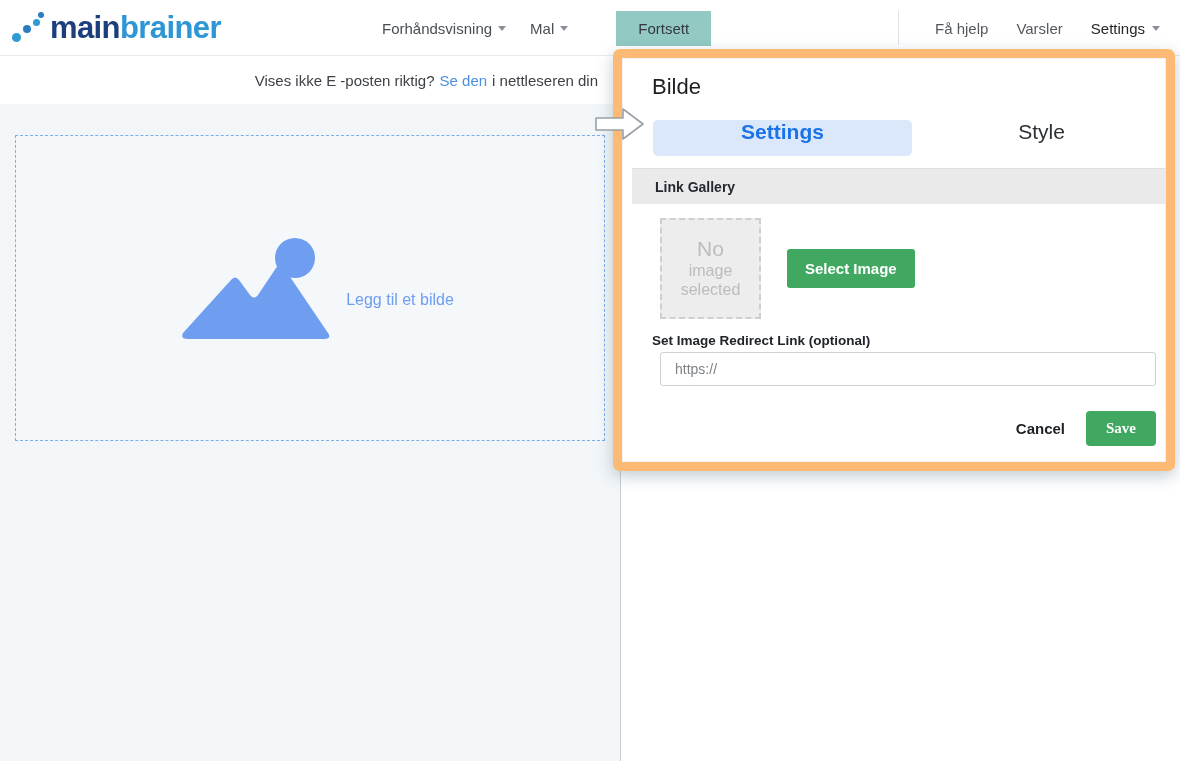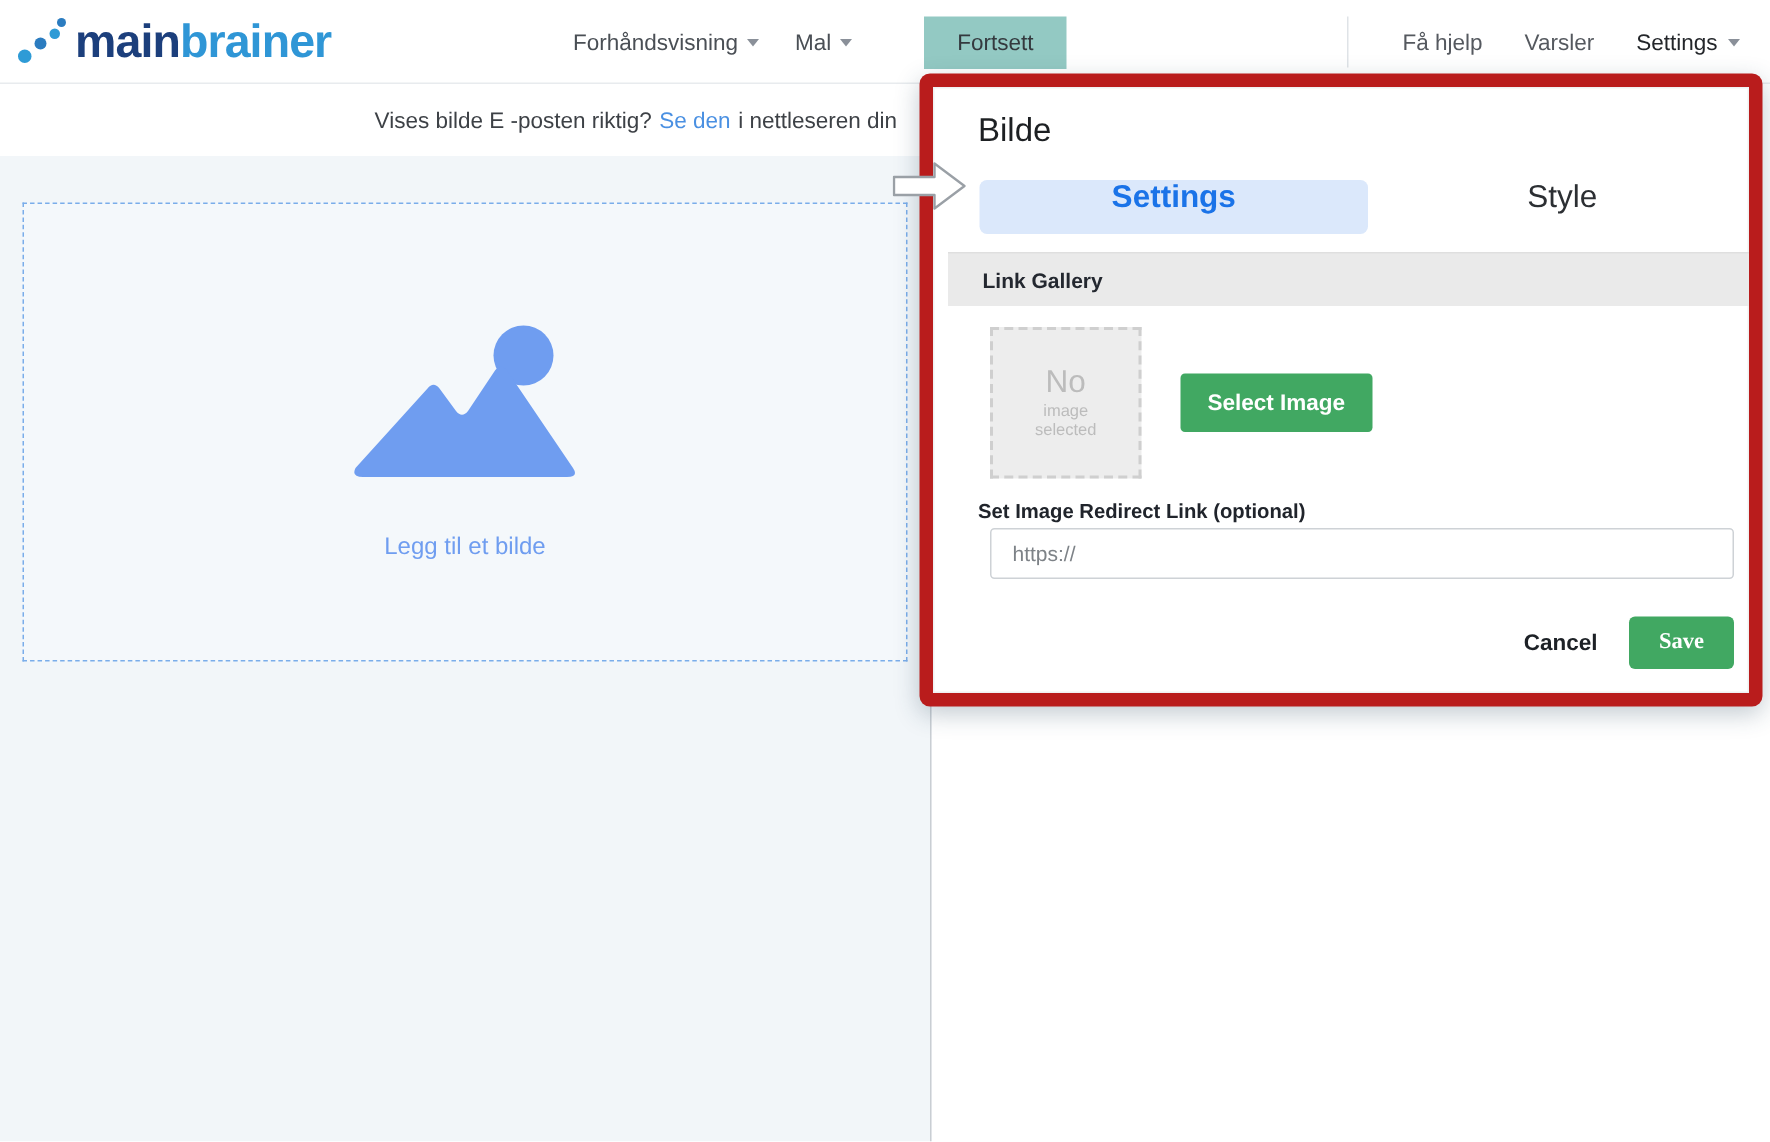--- a/index.html
+++ b/index.html
@@ -96,41 +96,41 @@
     padding-right: 22px;
     font-size: 15px; color: #3d4146;
   }
   .email-hdr a { color: #4a90e2; text-decoration: none; cursor: pointer; }
 
   .img-block {
     position: absolute; left: 15px; top: 79px;
     width: 590px; height: 306px;
     border: 1px dashed #7aadea;
     background: #f4f8fb;
-    display: flex; flex-direction: column;
+    display: flex; flex-direction: row;
     align-items: center; justify-content: center;
   }
   .img-icon { position: relative; width: 180px; height: 130px; }
   .img-icon svg { display: block; }
   .img-add-label {
     margin-top: 24px;
     font-size: 16px; color: #6f9df0; cursor: pointer;
   }
 
   
   .rightpane {
     position: absolute; left: 622px; top: 56px;
     width: 558px; height: 705px; background: #ffffff;
   }
 
   
   .panel-wrap {
     position: absolute; left: 613px; top: 49px;
     width: 562px; height: 422px;
-    background: #b91c1c;
+    background: #fdba74;
     border-radius: 7px;
     box-shadow: 0 5px 16px rgba(40,70,90,0.28);
     z-index: 20;
   }
   .panel {
     position: absolute; left: 9px; top: 9px;
     width: 544px; height: 404px;
     background: #ffffff;
     box-shadow: inset 0 0 0 1px #f0f1f2;
   }
@@ -169,21 +169,21 @@
   }
   .no-image {
     width: 101px; height: 101px;
     background: #ededed;
     border: 2px dashed #cfcfcf;
     display: flex; flex-direction: column;
     align-items: center; justify-content: center;
     color: #bcbcbc; line-height: 1.18;
   }
   .no-image .big { font-size: 21px; }
-  .no-image .small { font-size: 11px; }
+  .no-image .small { font-size: 16px; }
   .btn-select {
     margin-left: 26px;
     background: #41a862; color: #ffffff;
     font-size: 15px; font-weight: bold;
     border: none; border-radius: 3px;
     padding: 11px 18px; cursor: pointer;
     font-family: inherit;
   }
 
   .field-label {
@@ -259,21 +259,21 @@
         <span class="caret"></span>
       </div>
     </div>
   </div>
 
   <div class="rightpane"></div>
 
   <div class="canvas">
 
     <div class="email-hdr">
-      <span>Vises bilde E -posten riktig?</span>
+      <span>Vises ikke E -posten riktig?</span>
       <a href="#" style="margin:0 5px;">Se den</a>
       <span>i nettleseren din</span>
     </div>
 
     <div class="img-block">
       <span class="img-icon">
         <svg width="180" height="130" viewBox="0 0 180 130" xmlns="http://www.w3.org/2000/svg">
           <circle cx="129" cy="35" r="20" fill="#6f9df0"></circle>
           <path d="M17 110 Q14 116 22 116 L158 116 Q166 116 162 110 L118 45 Q114 40 110 45 L92 72 Q88 77 84 72 L73 57 Q69 52 65 57 Z" fill="#6f9df0"></path>
         </svg>

